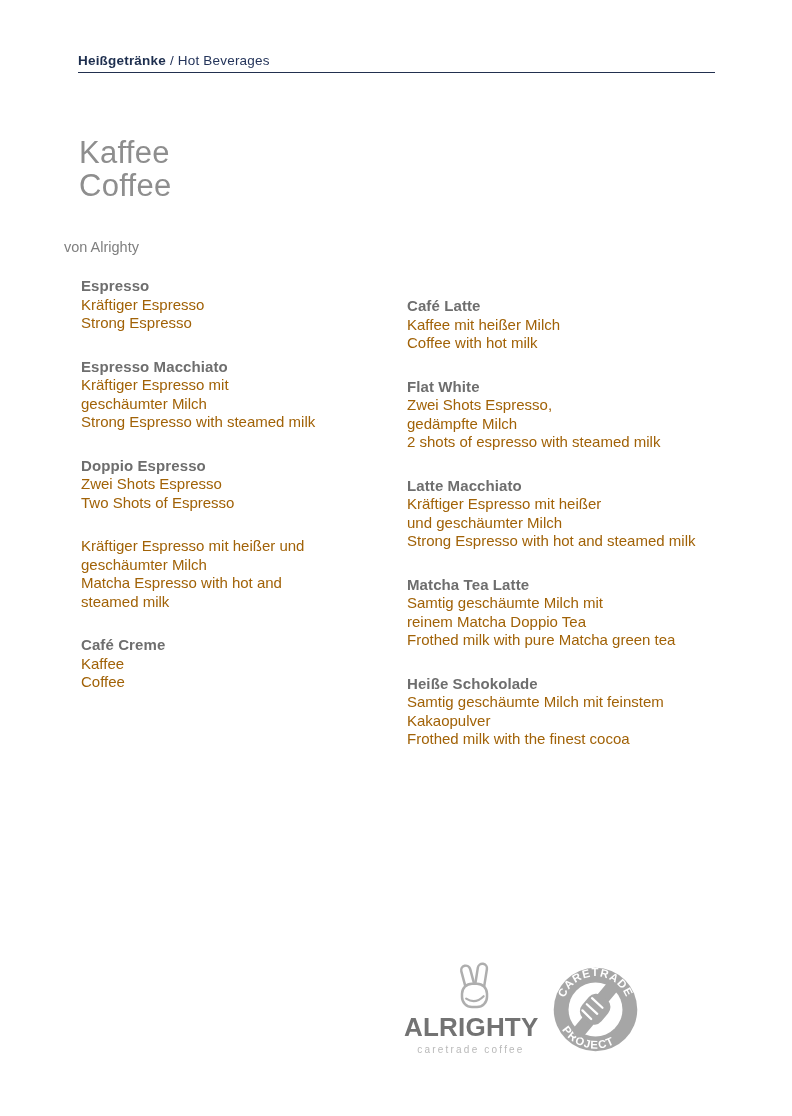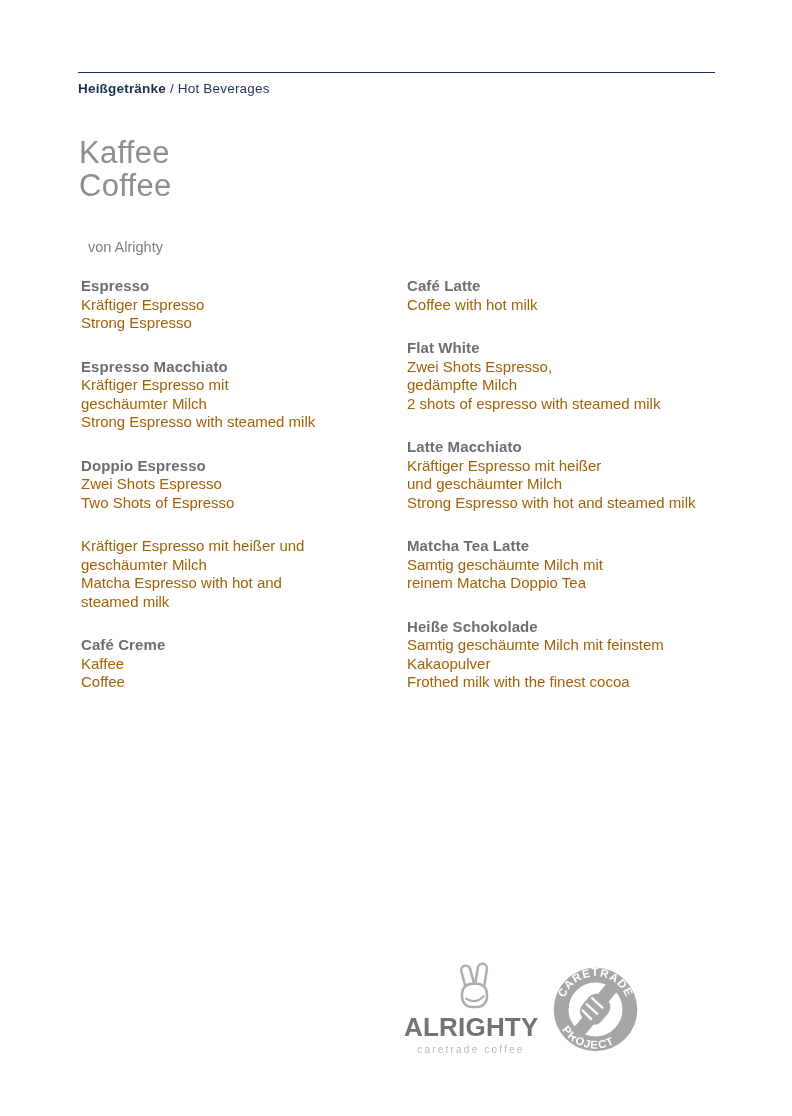--- a/index.html
+++ b/index.html
@@ -6,46 +6,46 @@
   body{
     width:792px;height:1116px;position:relative;overflow:hidden;
     font-family:"Liberation Sans", sans-serif;
     -webkit-font-smoothing:antialiased;
   }
   .page{position:absolute;inset:0;background:#fff;}
 
   
   .cat-line{
     position:absolute;left:78px;top:53px;width:636px;
-    font-size:13.5px;color:#1d2e4e;letter-spacing:.2px;margin-top:28px;
+    font-size:13.5px;color:#1d2e4e;letter-spacing:.2px;
   }
   .cat-line .cat-de{font-weight:bold;}
   .cat-line .cat-sep,.cat-line .cat-en{font-weight:normal;color:#24345a;}
   .rule{
     position:absolute;left:78px;top:72px;width:637px;height:0;
     border-top:1.5px solid #22304f;
   }
 
   
   .title{
     position:absolute;left:79px;top:136px;
     font-size:31px;line-height:33px;font-weight:400;
     color:#8e8e8e;letter-spacing:.3px;
   }
 
   .byline{
-    position:absolute;left:88px;top:239px;
+    position:absolute;left:64px;top:239px;
     font-size:14.5px;color:#7f7f7f;
   }
 
   
   .menu{position:absolute;left:81px;top:277px;width:634px;display:flex;}
   .col{display:flex;flex-direction:column;gap:25px;}
   .col-left{width:326px;}
-  .col-right{width:308px;}
+  .col-right{width:308px;margin-top:20px;}
   .menu-item{font-size:15px;line-height:18.5px;}
   .item-name{font-weight:bold;color:#6e6e6e;letter-spacing:.1px;}
   .item-line{color:#a16207;}
 
   
   .brand-lockup{
     position:absolute;left:404px;top:961px;width:134px;text-align:center;
   }
   .hand-wrap{height:52px;margin-left:12px;}
   .brand-name{
@@ -114,20 +114,21 @@
         <div class="item-name">Café Creme</div>
         <div class="item-line">Kaffee</div>
         <div class="item-line">Coffee</div>
       </div>
 
     </div>
     <div class="col col-right">
 
       <div class="menu-item">
         <div class="item-name">Café Latte</div>
+        <div class="item-line">Kaffee mit heißer Milch</div>
         <div class="item-line">Coffee with hot milk</div>
       </div>
 
       <div class="menu-item">
         <div class="item-name">Flat White</div>
         <div class="item-line">Zwei Shots Espresso,</div>
         <div class="item-line">gedämpfte Milch</div>
         <div class="item-line">2 shots of espresso with steamed milk</div>
       </div>
 
@@ -135,20 +136,21 @@
         <div class="item-name">Latte Macchiato</div>
         <div class="item-line">Kräftiger Espresso mit heißer</div>
         <div class="item-line">und geschäumter Milch</div>
         <div class="item-line">Strong Espresso with hot and steamed milk</div>
       </div>
 
       <div class="menu-item">
         <div class="item-name">Matcha Tea Latte</div>
         <div class="item-line">Samtig geschäumte Milch mit</div>
         <div class="item-line">reinem Matcha Doppio Tea</div>
+        <div class="item-line">Frothed milk with pure Matcha green tea</div>
       </div>
 
       <div class="menu-item">
         <div class="item-name">Heiße Schokolade</div>
         <div class="item-line">Samtig geschäumte Milch mit feinstem</div>
         <div class="item-line">Kakaopulver</div>
         <div class="item-line">Frothed milk with the finest cocoa</div>
       </div>
 
     </div>

